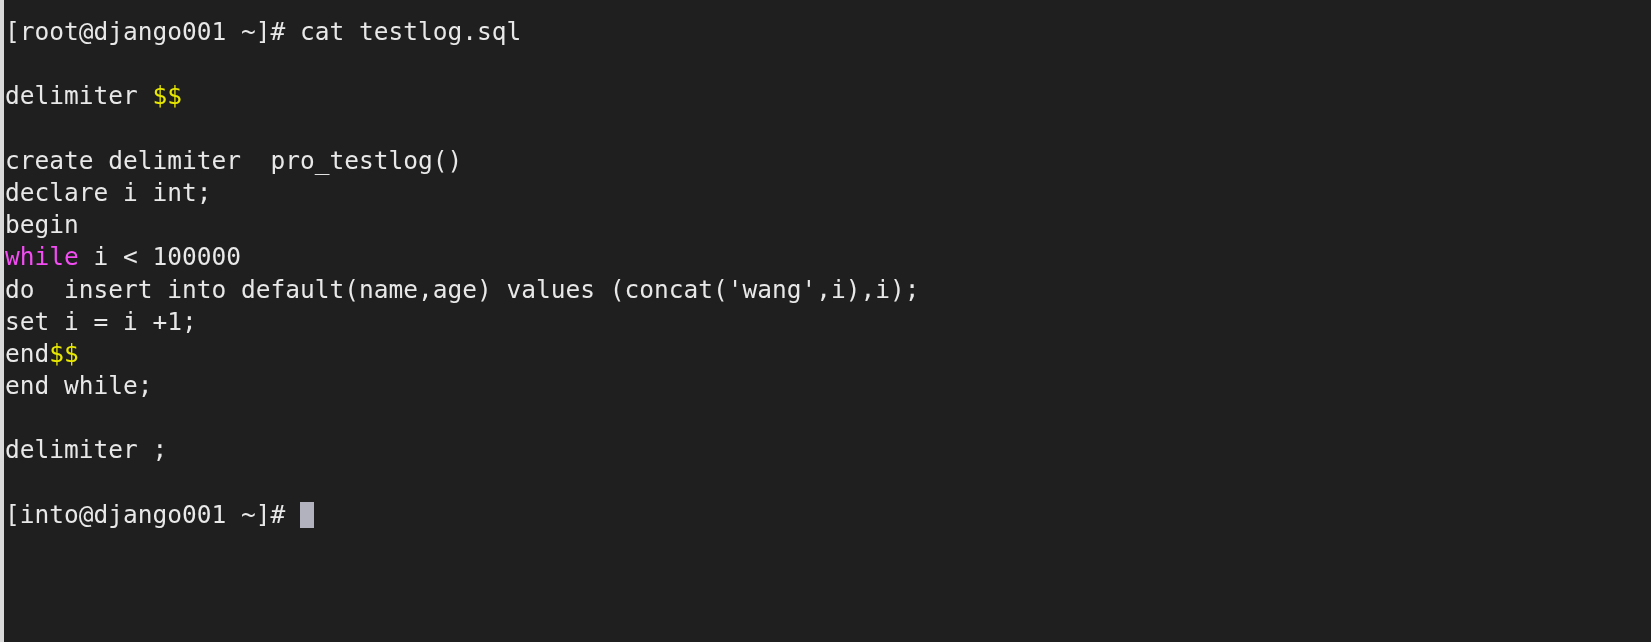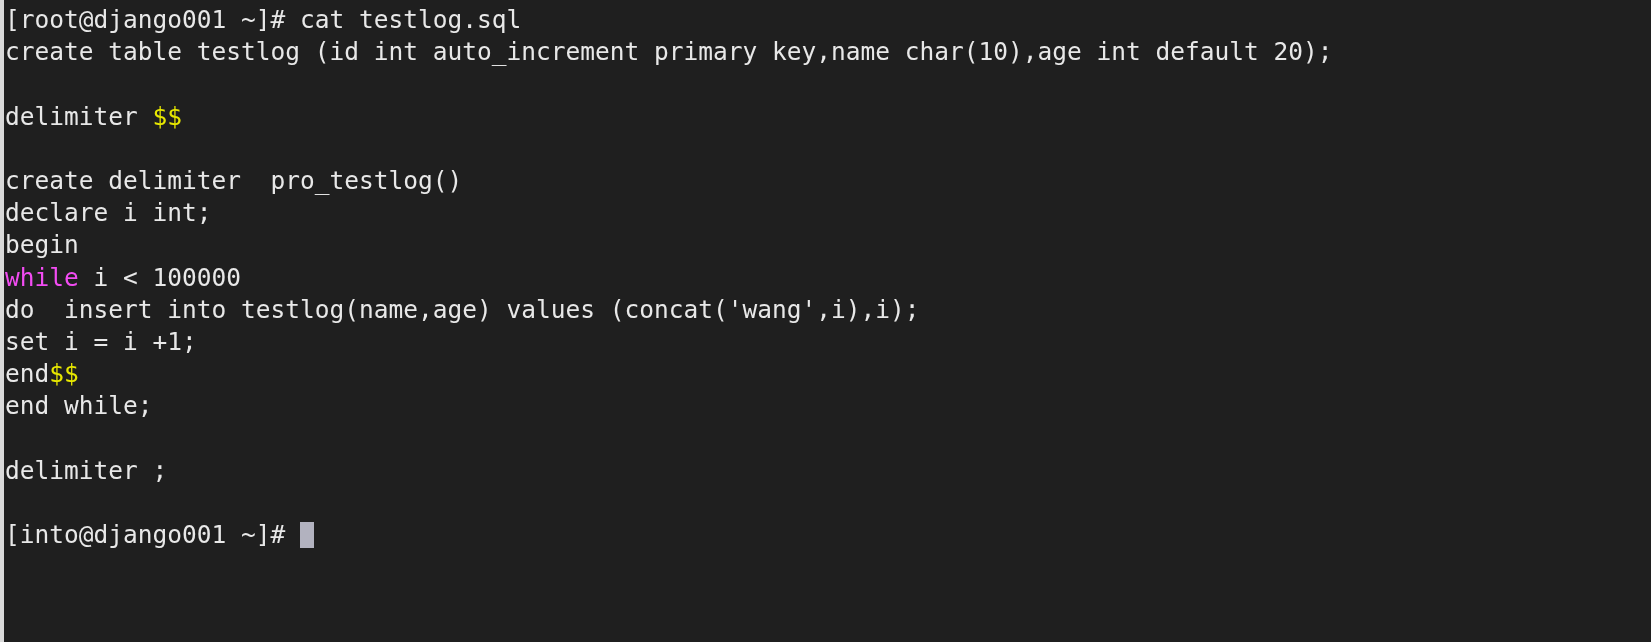--- a/index.html
+++ b/index.html
@@ -24,21 +24,21 @@
     height: 642px;
     background: #d9d9d9;
     z-index: 5;
   }
   #screen {
     position: absolute;
     left: 5px;
     top: 0px;
     right: 0;
     bottom: 0;
-    padding-top: 4px;
+    padding-top: 16px;
   }
   .line {
     height: 32.2px;
     line-height: 32.2px;
     font-size: 24.5px;
     letter-spacing: 0px;
     color: #e8e8e8;
     white-space: pre;
     font-family: "DejaVu Sans Mono", "Liberation Mono", monospace;
   }
@@ -57,29 +57,28 @@
     vertical-align: -5px;
   }
 </style>
 </head>
 <body>
 
 <div id="terminal">
   <div id="scrollbar-strip"></div>
   <div id="screen">
       <div class="line"><span class="seg fg-default">[root@django001 ~]# cat testlog.sql</span></div>
-      <div class="line"><span class="seg fg-default">create table testlog (id int auto_increment primary key,name char(10),age int default 20);</span></div>
       <div class="line blank"><span class="seg fg-default"> </span></div>
       <div class="line"><span class="seg fg-default">delimiter </span><span class="seg fg-yellow">$$</span></div>
       <div class="line blank"><span class="seg fg-default"> </span></div>
       <div class="line"><span class="seg fg-default">create delimiter  pro_testlog()</span></div>
       <div class="line"><span class="seg fg-default">declare i int;</span></div>
       <div class="line"><span class="seg fg-default">begin</span></div>
       <div class="line"><span class="seg fg-magenta">while</span><span class="seg fg-default"> i &lt; 100000</span></div>
-      <div class="line"><span class="seg fg-default">do  insert into testlog(name,age) values (concat('wang',i),i);</span></div>
+      <div class="line"><span class="seg fg-default">do  insert into default(name,age) values (concat('wang',i),i);</span></div>
       <div class="line"><span class="seg fg-default">set i = i +1;</span></div>
       <div class="line"><span class="seg fg-default">end</span><span class="seg fg-yellow">$$</span></div>
       <div class="line"><span class="seg fg-default">end while;</span></div>
       <div class="line blank"><span class="seg fg-default"> </span></div>
       <div class="line"><span class="seg fg-default">delimiter ;</span></div>
       <div class="line blank"><span class="seg fg-default"> </span></div>
       <div class="line"><span class="seg fg-default">[into@django001 ~]# </span><span class="cursor-block"></span></div>
     </div>
 </div>
 

